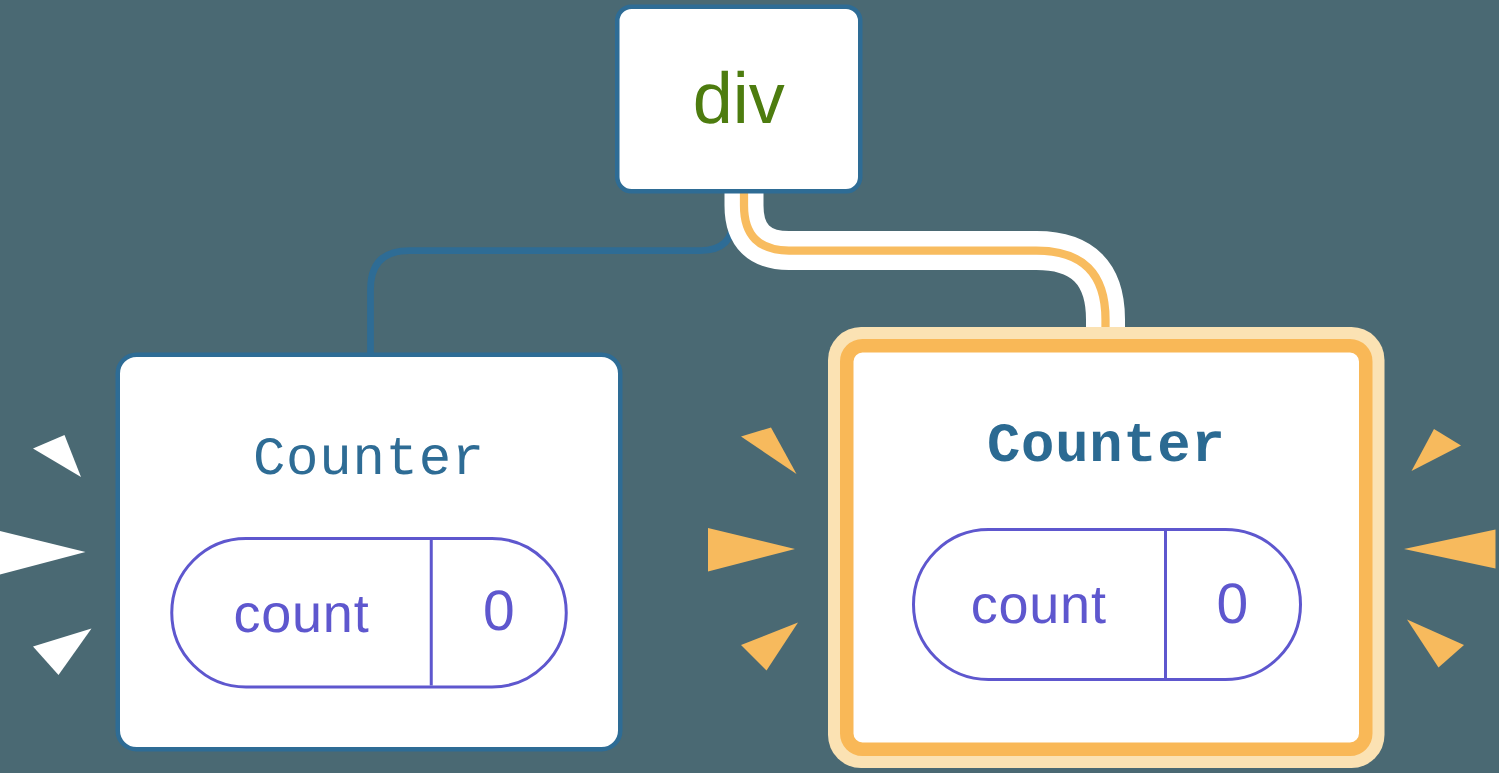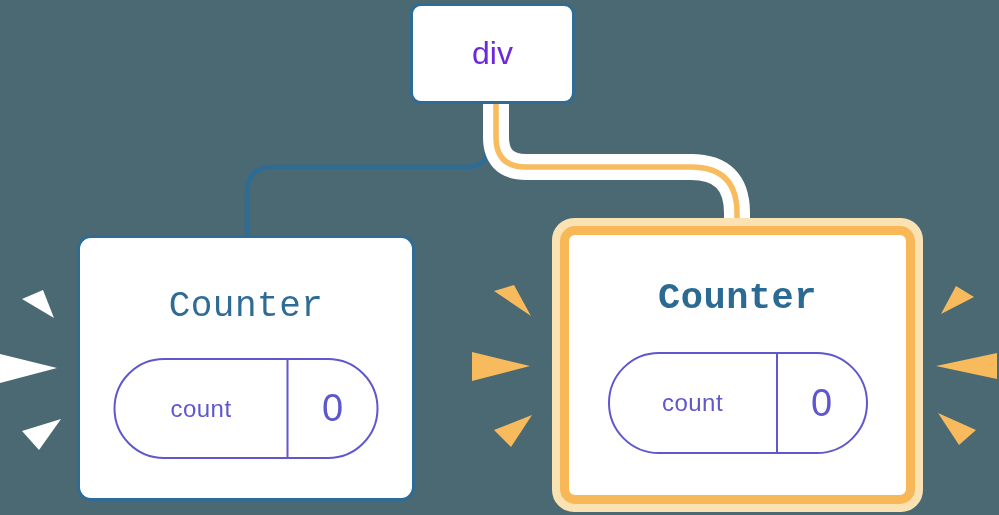--- a/index.html
+++ b/index.html
@@ -27,25 +27,25 @@
   .spark-white  { fill: #FFFFFF; }
   .spark-orange { fill: #F7BA5D; }
 
   .node-box {
     position: absolute;
     background: #FFFFFF;
     z-index: 2;
   }
   .div-node {
     left: 410px; top: 3px;
-    width: 165px; height: 101px;
+    width: 165px; height: 126px;
     border: 3.5px solid #2E6C95;
     border-radius: 11px;
     display: flex; align-items: center; justify-content: center;
-    font-size: 32px; font-weight: 500; color: #6d28d9;
+    font-size: 48px; font-weight: 500; color: #4d7c0f;
   }
   .counter-left {
     left: 77px; top: 235px;
     width: 338px; height: 266px;
     border: 3.5px solid #2E6C95;
     border-radius: 14px;
   }
   .counter-title {
     position: absolute;
     left: 0; width: 100%;
@@ -69,21 +69,21 @@
     background: #FFFFFF;
   }
   .counter-left .state-pill {
     top: 120px;
     width: 265px; height: 101px;
   }
   .pill-key {
     flex: 1;
     border-right: 2.5px solid #5E57CE;
     display: flex; align-items: center; justify-content: center;
-    font-size: 24px; font-weight: 400; letter-spacing: 0.5px;
+    font-size: 36px; font-weight: 400; letter-spacing: 0.5px;
   }
   .pill-val {
     width: 88px;
     display: flex; align-items: center; justify-content: center;
     font-size: 38px; font-weight: 400;
   }
   .counter-right-outer {
     position: absolute;
     left: 552px; top: 218px;
     width: 371px; height: 294px;

